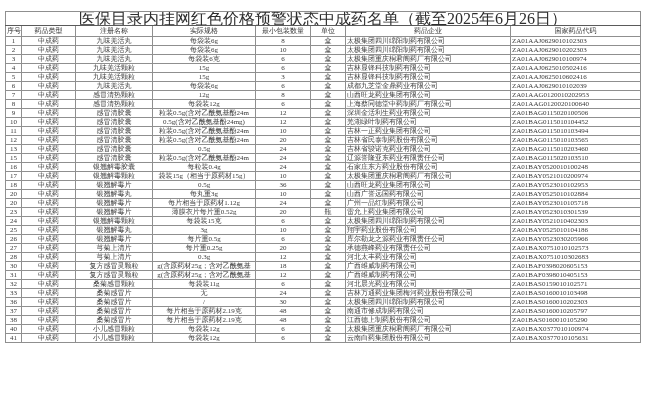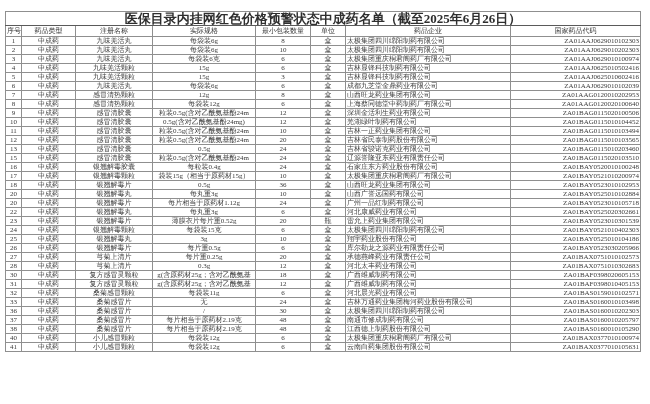--- a/index.html
+++ b/index.html
@@ -5,25 +5,25 @@
   html,body{margin:0;padding:0;background:#ffffff;width:650px;height:404px;overflow:hidden;}
   body{font-family:"Liberation Serif","DejaVu Serif",serif;color:#3b3b3b;}
   .sheet{position:absolute;left:5px;top:11px;width:635px;}
   table{border-collapse:collapse;table-layout:fixed;width:635px;border:1.5px solid #5a5a5a;}
   col.c-seq{width:16px;} col.c-type{width:54px;} col.c-name{width:77px;}
   col.c-spec{width:103px;} col.c-qty{width:55px;} col.c-unit{width:35px;}
   col.c-company{width:165px;} col.c-code{width:130px;}
   th,td{border:1px solid #8f8f8f;font-weight:normal;font-size:7px;line-height:8px;
         padding:0 1px;white-space:nowrap;overflow:hidden;text-align:center;
         height:7.7px;color:#3b3b3b;}
-  tr.title-row th{font-size:13px;line-height:13px;height:13px;font-weight:bold;color:#2e2e2e;
+  tr.title-row th{font-size:16px;line-height:13px;height:13px;font-weight:normal;color:#2e2e2e;
         border-bottom:1.5px solid #5a5a5a;}
   tr.head-row th{height:10px;line-height:10px;color:#333;margin-left:24px;}
   td.al{text-align:left;}
-  td.code{font-family:"Liberation Serif","DejaVu Serif",serif;letter-spacing:0;text-align:right;}
+  td.code{font-family:"Liberation Serif","DejaVu Serif",serif;letter-spacing:0;}
 </style>
 </head>
 <body>
 
 <div class="sheet">
   <table>
     <colgroup>
       <col class="c-seq">
         <col class="c-type">
         <col class="c-name">
@@ -233,30 +233,20 @@
           <td>20</td>
           <td>中成药</td>
           <td>银翘解毒片</td>
           <td>每片相当于原药材1.12g</td>
           <td>24</td>
           <td>盒</td>
           <td class="al">广州一品红制药有限公司</td>
           <td class="al code">ZA01BAY0523010105718</td>
         </tr>
         <tr>
-          <td>22</td>
-          <td>中成药</td>
-          <td>银翘解毒丸</td>
-          <td>每丸重3g</td>
-          <td>6</td>
-          <td>盒</td>
-          <td class="al">河北康威药业有限公司</td>
-          <td class="al code">ZA01BAY0525020302661</td>
-        </tr>
-        <tr>
           <td>23</td>
           <td>中成药</td>
           <td>银翘解毒片</td>
           <td>薄膜衣片每片重0.52g</td>
           <td>20</td>
           <td>瓶</td>
           <td class="al">雷允上药业集团有限公司</td>
           <td class="al code">ZA01BAY0523010301539</td>
         </tr>
         <tr>

